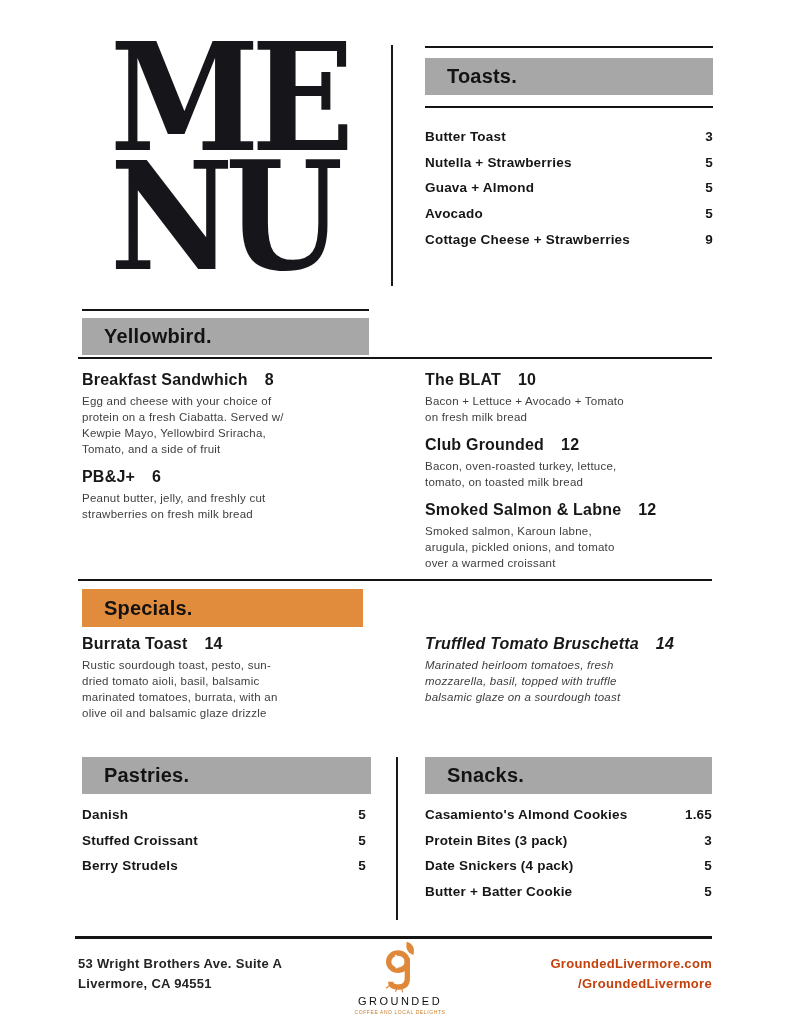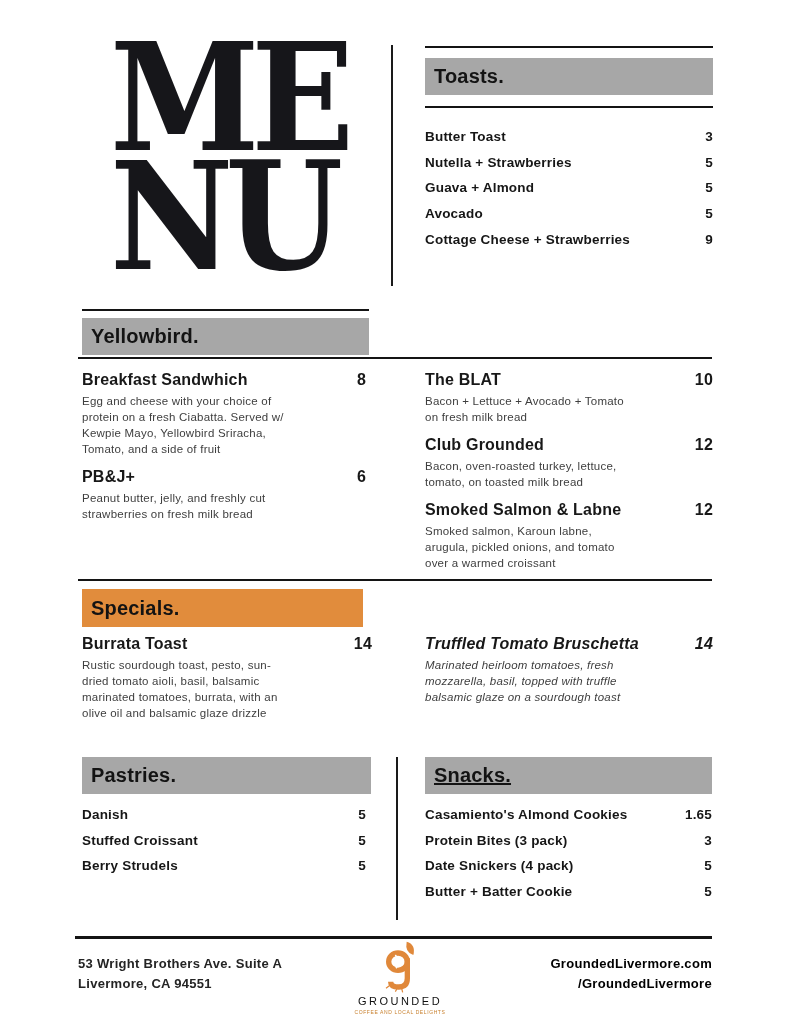--- a/index.html
+++ b/index.html
@@ -25,29 +25,29 @@
   .vline-top { left:391px; top:45px; height:241px; }
   .vline-bottom { left:396px; top:757px; height:163px; }
   .sw-topline  { position:absolute; left:82px; top:309px; width:287px; }
   .sw-fullline { position:absolute; left:78px; top:357px; width:634px; }
   .sp-fullline { position:absolute; left:78px; top:579px; width:634px; }
   .foot-line   { position:absolute; left:75px; top:936px; width:637px; height:3px; }
 
   
   .section-bar {
     display:flex; align-items:center;
-    height:37px; padding-left:9px;
+    height:37px; padding-left:22px;
     font-size:20px; font-weight:700; color:#131313; letter-spacing:0.2px;
   }
   .bar-gray   { background:#a7a7a7; }
   .bar-orange { background:#e18c3c; }
   .sw-bar { position:absolute; left:82px;  top:318px; width:287px; }
   .sp-bar { position:absolute; left:82px;  top:589px; width:281px; height:38px; }
   .pa-bar { position:absolute; left:82px;  top:757px; width:289px; }
-  .sn-bar { position:absolute; left:425px; top:757px; width:287px;text-decoration:underline; }
+  .sn-bar { position:absolute; left:425px; top:757px; width:287px; }
 
   
   .toasts-section { position:absolute; left:425px; top:46px; width:288px; }
   .toasts-section .section-bar { margin-top:10px; }
   .toasts-section .rule2 { margin-top:11px; }
   .toasts-section .simple-list { margin-top:16px; }
 
   
   .simple-list .row {
     display:flex; justify-content:space-between; align-items:center;
@@ -58,37 +58,37 @@
   .sn-list { position:absolute; left:425px; top:802px; width:287px; }
 
   
   .dish-col { position:absolute; }
   .sw-left  { left:82px;  top:371px; width:284px; }
   .sw-right { left:425px; top:371px; width:288px; }
   .sp-left  { left:82px;  top:635px; width:290px; }
   .sp-right { left:425px; top:635px; width:288px;font-style:italic; }
   .dish { margin-bottom:11px; }
   .dish-head {
-    display:flex; justify-content:space-between; align-items:baseline;
-    font-size:16px; font-weight:700; color:#181818; letter-spacing:0.2px;
+    display:flex; justify-content:flex-start; align-items:baseline;
+    font-size:16px; font-weight:700; color:#181818; letter-spacing:0.2px;gap:17px;
   }
   .dish-desc {
     margin-top:4px; font-size:11.5px; line-height:16px; color:#3e3e3e;
     letter-spacing:0.02em; white-space:pre-line;
   }
 
   
   .address {
     position:absolute; left:78px; top:954px;
     font-size:13px; line-height:20px; font-weight:700; color:#242424;
     letter-spacing:0.3px;
   }
   .website {
     position:absolute; right:79px; top:954px; text-align:right;
-    font-size:13px; line-height:20px; font-weight:700; color:#000000;
+    font-size:13px; line-height:20px; font-weight:700; color:#c2410c;
     letter-spacing:0.3px;
   }
   .brand { position:absolute; left:340px; top:941px; width:120px; text-align:center; }
   .brand svg { display:block; margin:0 auto; }
   .brand-name {
     margin-top:2px; font-size:11px; font-weight:400; color:#101010;
     letter-spacing:2.5px; white-space:nowrap;
   }
   .brand-tag {
     margin-top:2px; font-size:5px; font-weight:400; color:#c8802e;

